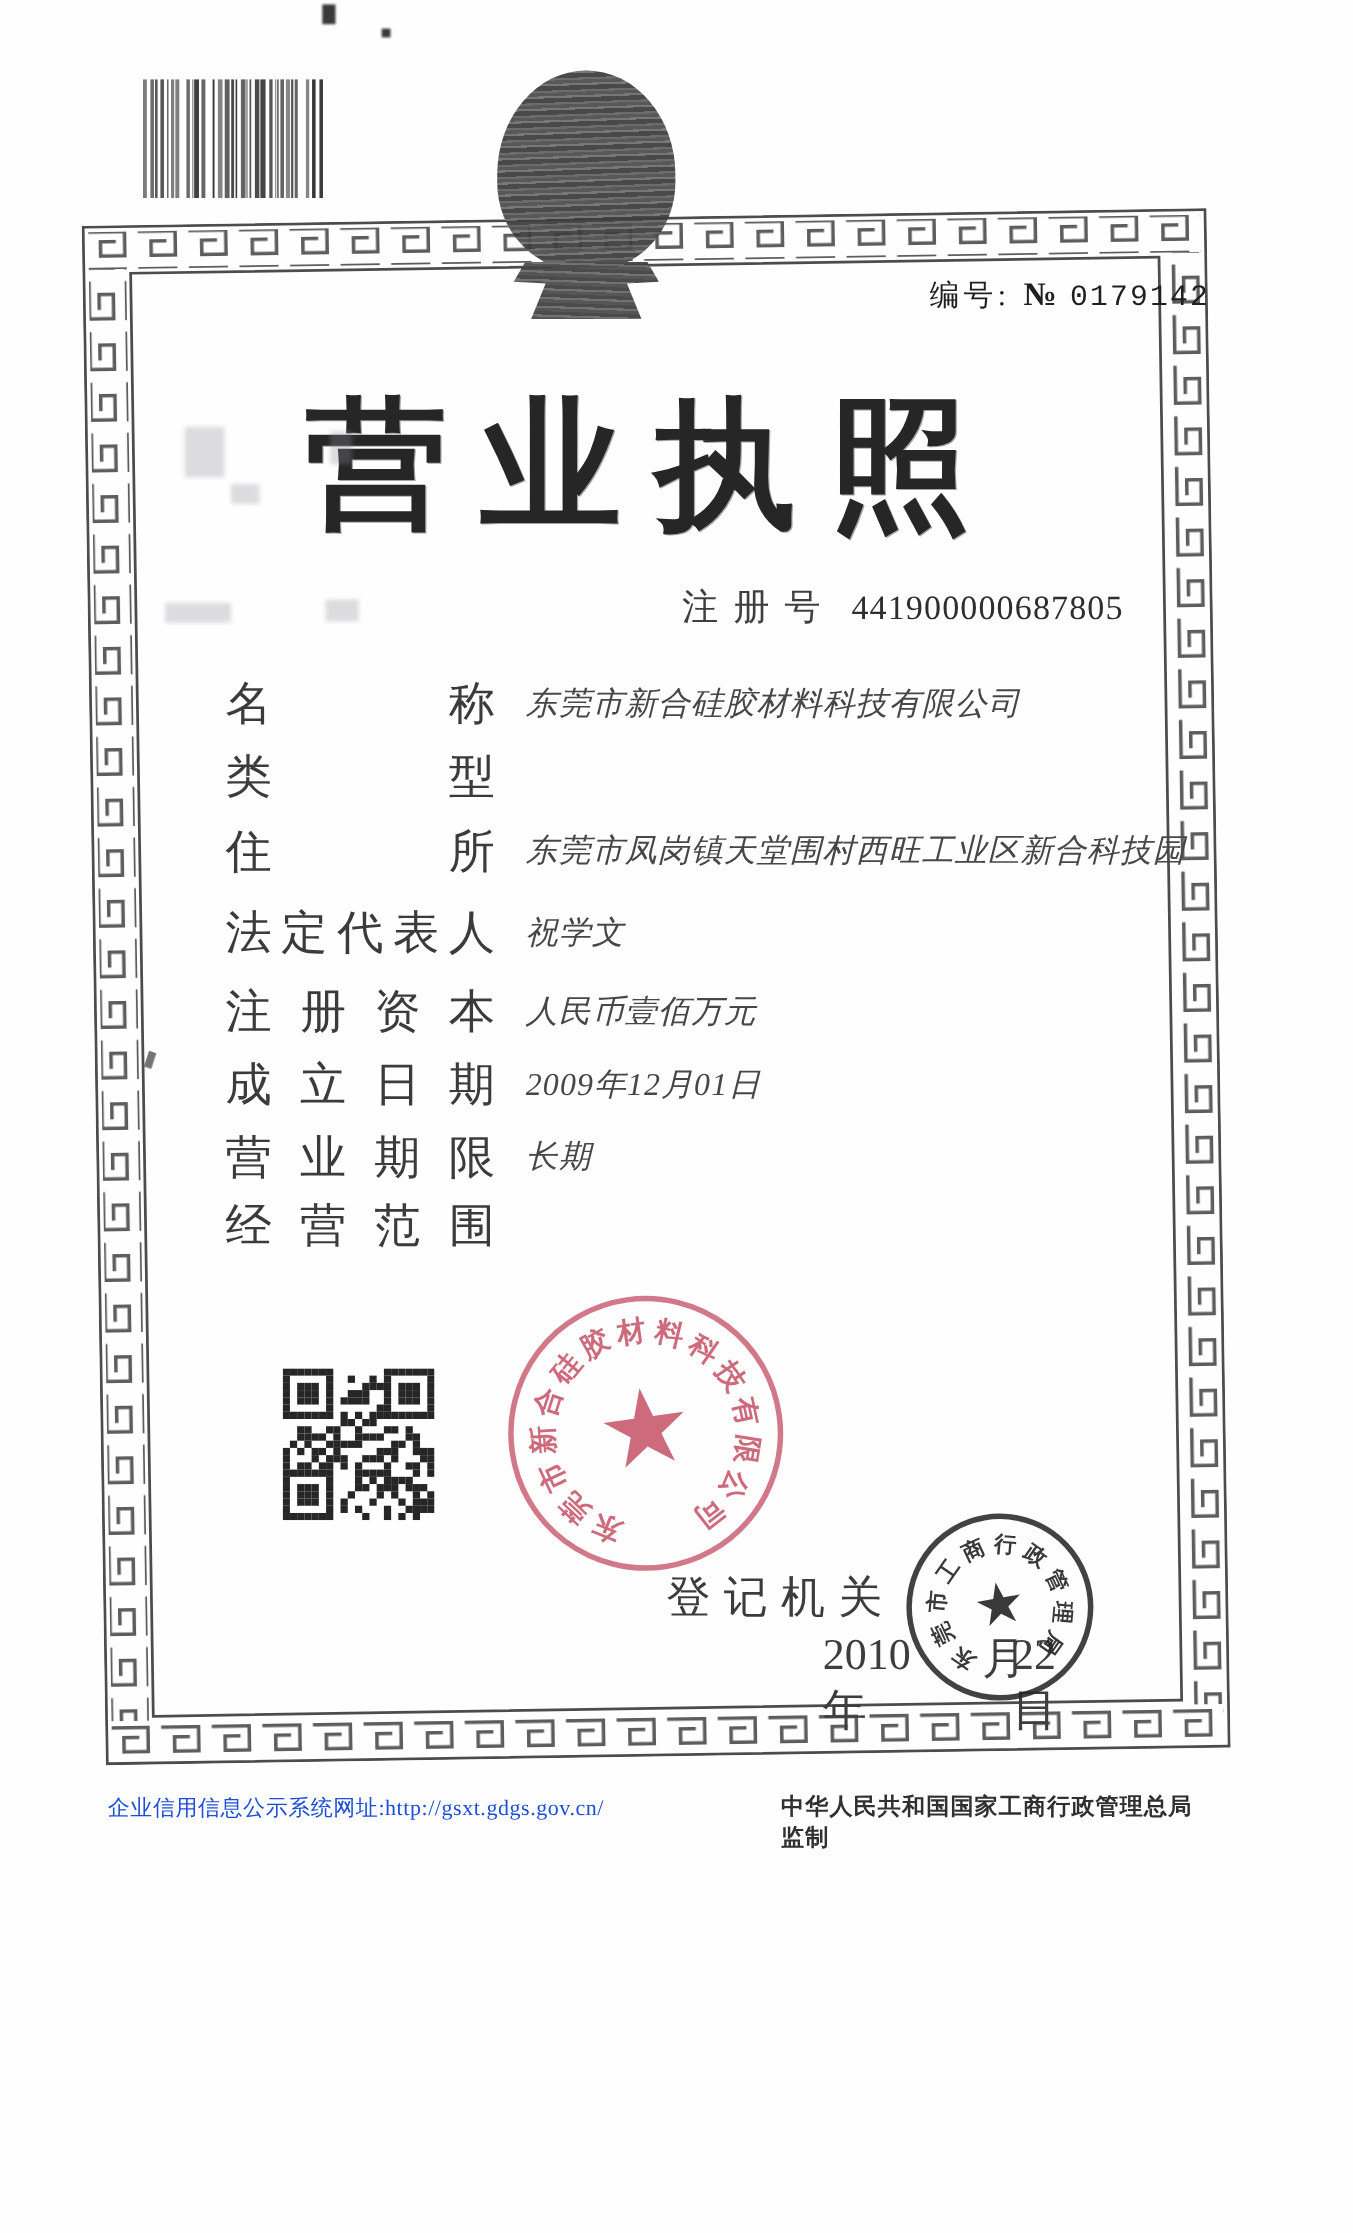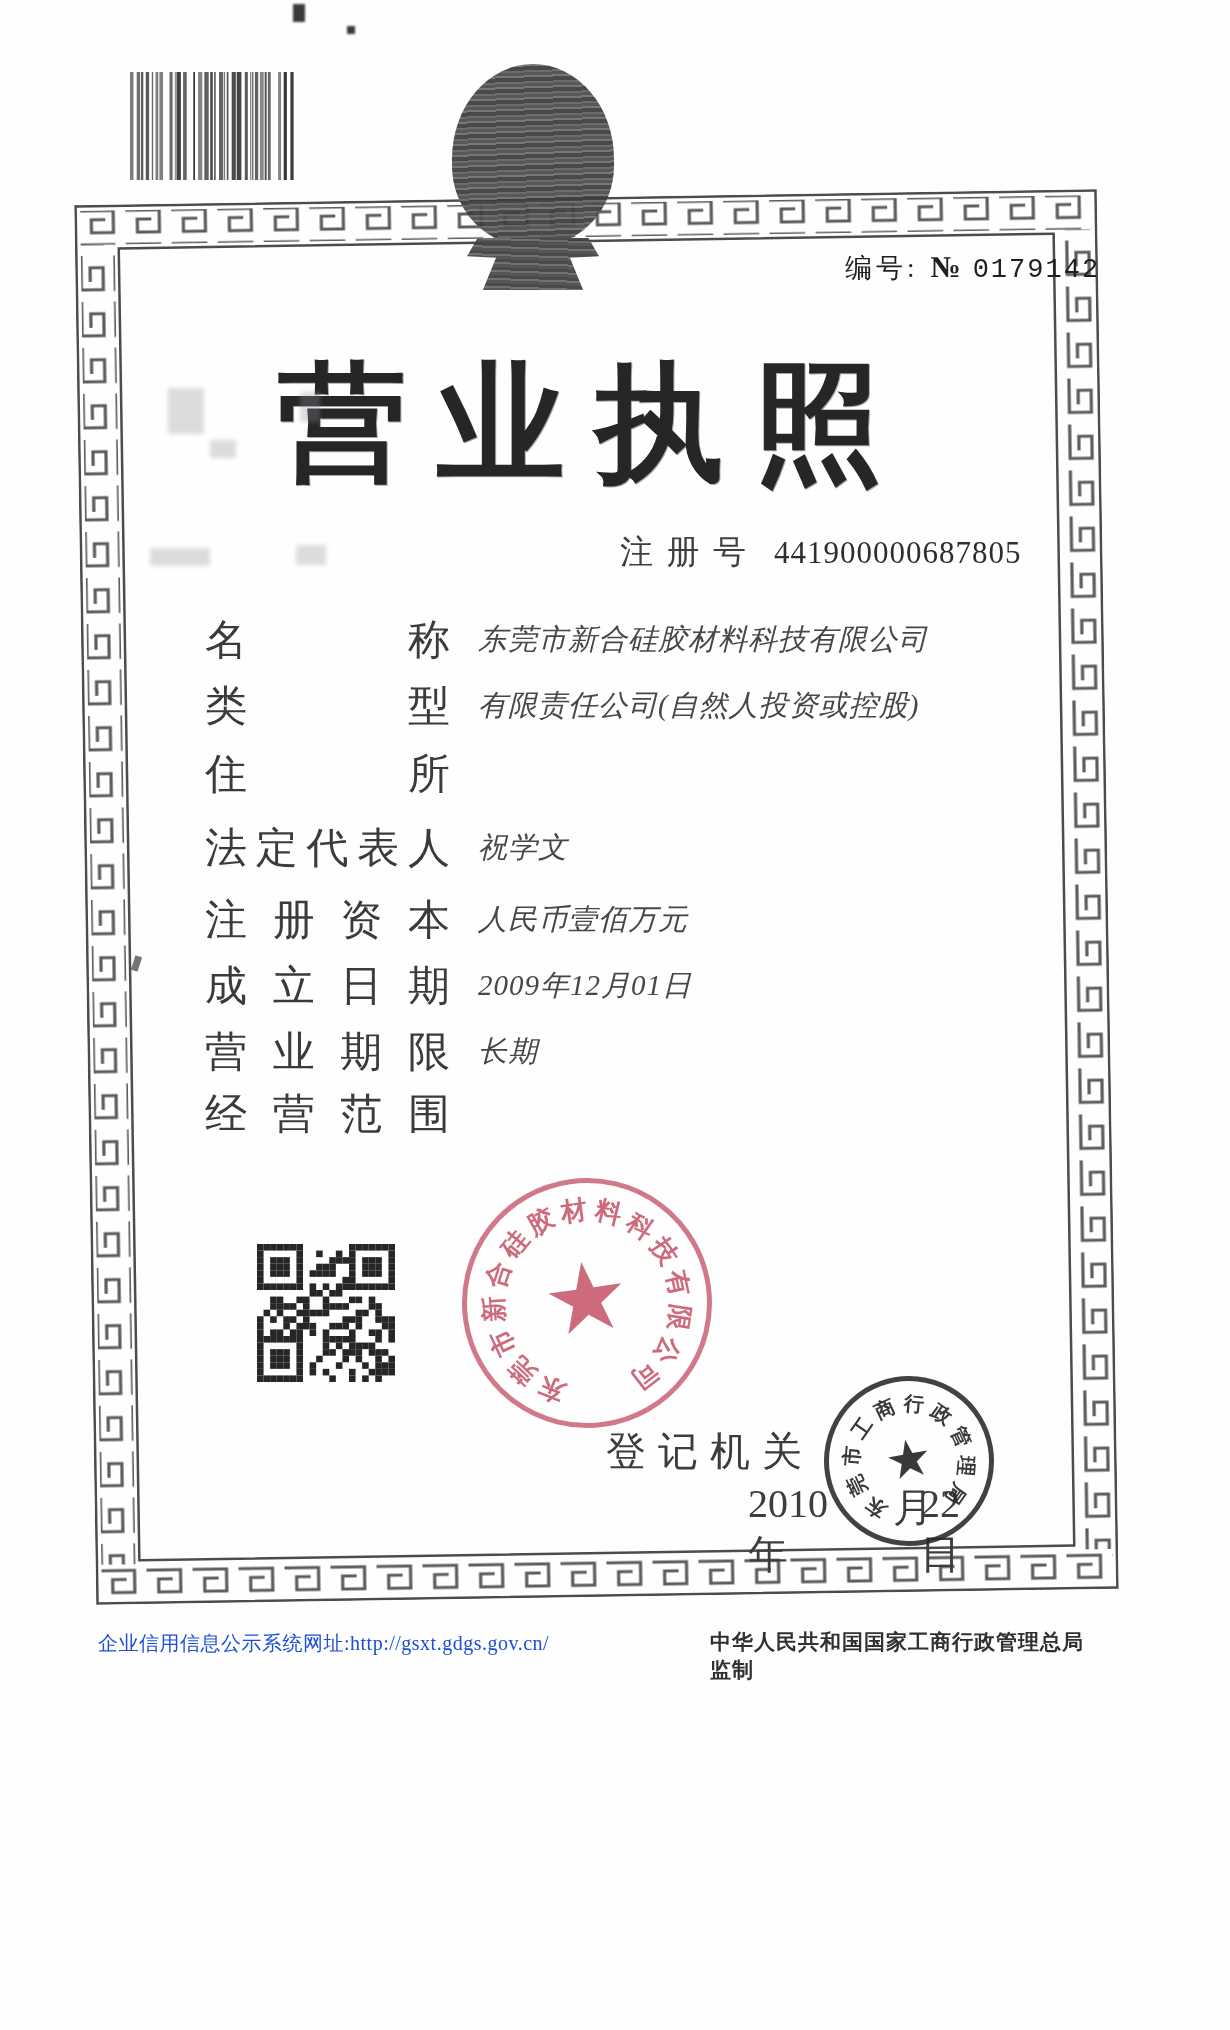--- a/index.html
+++ b/index.html
@@ -163,27 +163,27 @@
         <span>名</span>
         <span>称</span>
       </span>
     <span class="row-value">东莞市新合硅胶材料科技有限公司</span>
   </div>
   <div class="row" style="top:678px">
     <span class="row-label char-spread">
         <span>类</span>
         <span>型</span>
       </span>
-    <span class="row-value">有限责任公司(自然人投资或控股)</span>
   </div>
   <div class="row" style="top:746px">
     <span class="row-label char-spread">
         <span>住</span>
         <span>所</span>
       </span>
+    <span class="row-value">东莞市凤岗镇天堂围村西旺工业区新合科技园</span>
   </div>
   <div class="row" style="top:820px">
     <span class="row-label char-spread">
         <span>法</span>
         <span>定</span>
         <span>代</span>
         <span>表</span>
         <span>人</span>
       </span>
     <span class="row-value">祝学文</span>

